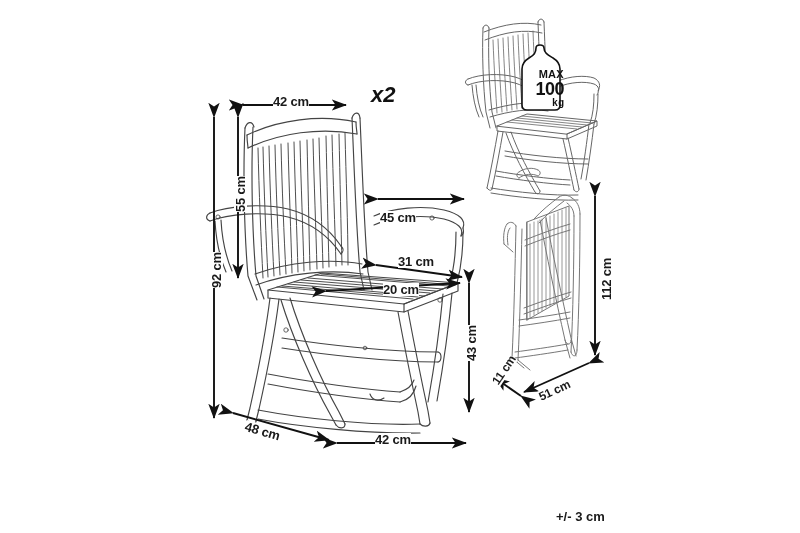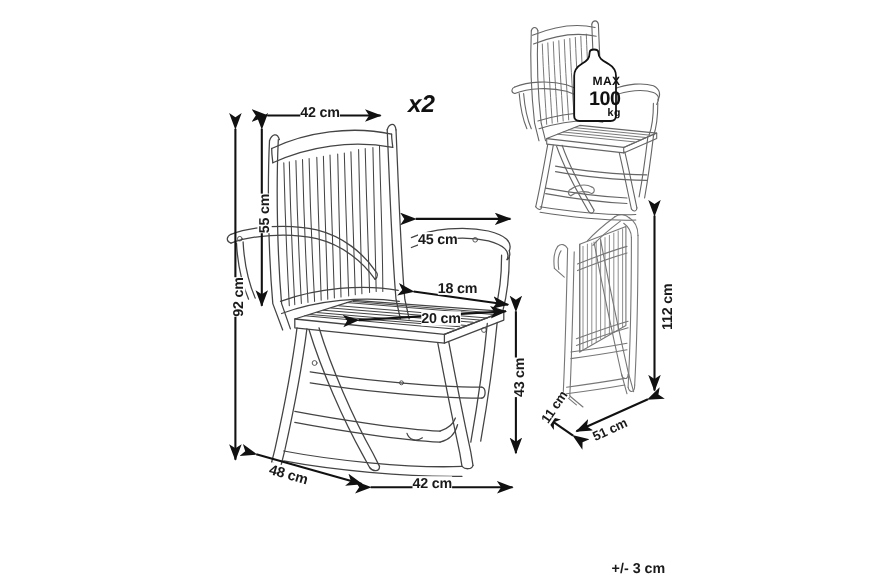--- a/index.html
+++ b/index.html
@@ -358,21 +358,21 @@
   <div class="qty-label" style="left:371px; top:82px;">x2</div>
 
   <div class="dim-label sz13" style="left:273px; top:95px;">42 cm</div>
 
   <div class="dim-label sz13 rot90" style="left:234px; top:212px;">55 cm</div>
 
   <div class="dim-label sz13 rot90" style="left:210px; top:288px;">92 cm</div>
 
   <div class="dim-label sz13" style="left:380px; top:187px;margin-top:24px;">45 cm</div>
 
-  <div class="dim-label sz13" style="left:398px; top:255px;">18 cm</div>
+  <div class="dim-label sz13" style="left:398px; top:255px;">31 cm</div>
 
   <div class="dim-label sz13" style="left:383px; top:283px;">20 cm</div>
 
   <div class="dim-label sz13 rot90" style="left:465px; top:361px;">43 cm</div>
 
   <div class="dim-label sz13" style="left:247px; top:420px; transform:rotate(16deg); transform-origin:0 0;">48 cm</div>
 
   <div class="dim-label sz13" style="left:375px; top:433px;">42 cm</div>
 
   <div class="wt-text wt-max" style="left:518px; top:69px;">MAX</div>

